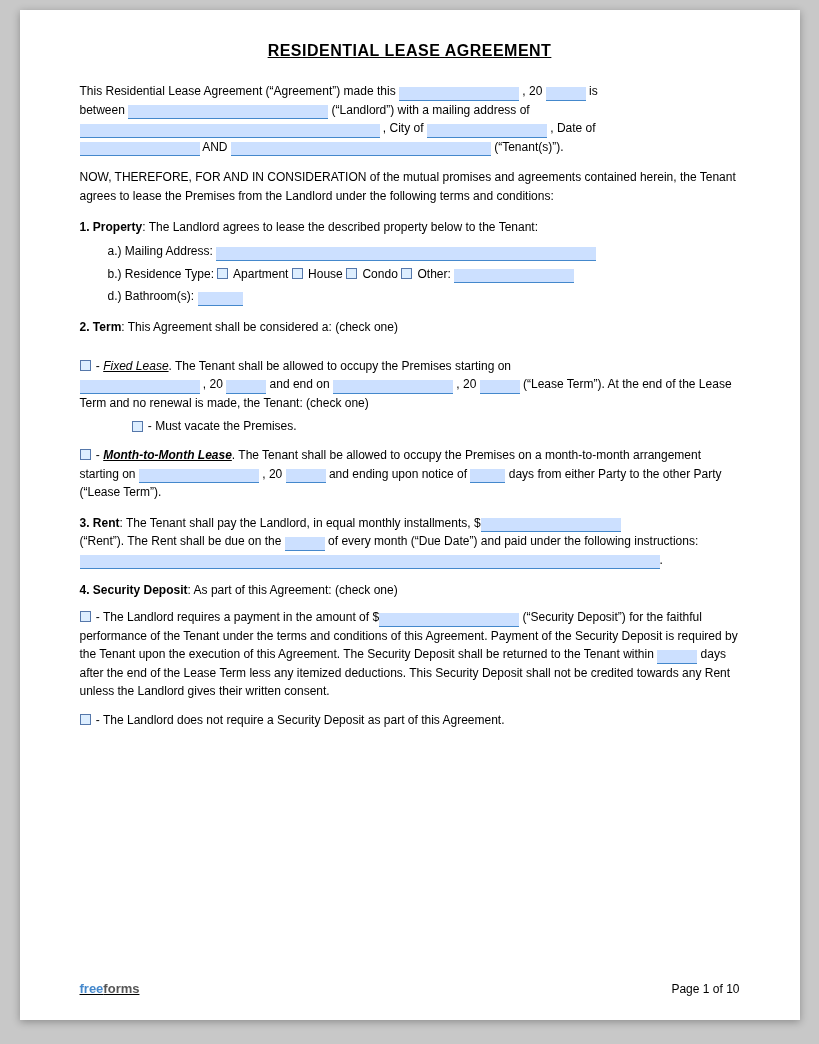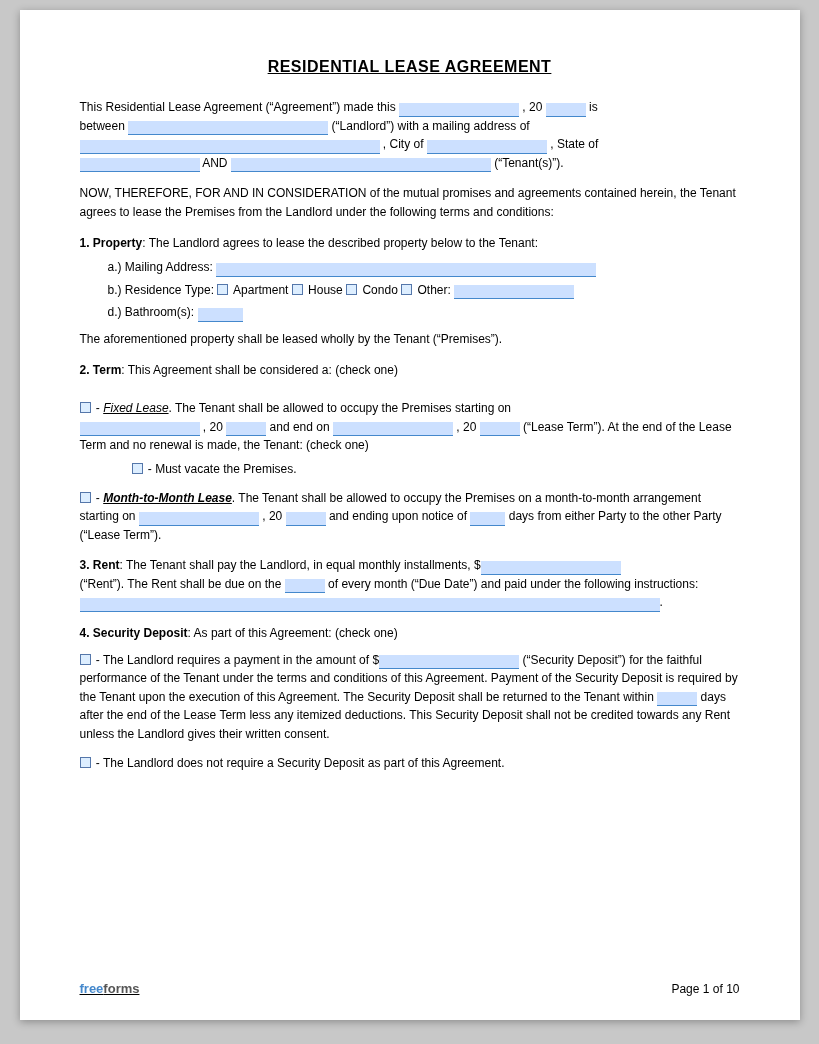--- a/index.html
+++ b/index.html
@@ -9,21 +9,21 @@
       justify-content: center;
       align-items: flex-start;
       min-height: 100vh;
       padding: 10px;
       font-family: Arial, sans-serif;
     }
     .page {
       background: #fff;
       width: 780px;
       min-height: 1010px;
-      padding: 48px 60px 40px 60px;
+      padding: 32px 60px 40px 60px;
       position: relative;
       box-shadow: 0 2px 8px rgba(0,0,0,0.3);
     }
     .title {
       text-align: center;
       font-size: 16px;
       font-weight: bold;
       text-decoration: underline;
       margin-bottom: 22px;
       letter-spacing: 0.5px;
@@ -99,21 +99,21 @@
     <span class="underline-field blue sm"></span>
     <span>is</span>
     <br>
     <span>between</span>
     <span class="underline-field blue lg"></span>
     <span>(“Landlord”) with a mailing address of</span>
     <br>
     <span class="underline-field blue xl"></span>
     <span>, City of</span>
     <span class="underline-field blue md"></span>
-    <span>, State of</span>
+    <span>, Date of</span>
     <br>
     <span class="underline-field blue md"></span>
     <span>AND</span>
     <span class="underline-field blue lg" style="min-width:260px;"></span>
     <span>(“Tenant(s)”).</span>
   </div>
 
 
   <div class="para-block">NOW, THEREFORE, FOR AND IN CONSIDERATION of the mutual promises and agreements contained herein, the Tenant agrees to lease the Premises from the Landlord under the following terms and conditions:</div>
 
@@ -134,21 +134,20 @@
         <span> Condo </span>
         <span class="checkbox"></span>
         <span> Other: </span>
         <span class="underline-field blue sm" style="min-width:120px;"></span>
       </div>
       <div style="margin-bottom:4px;">
         <span>d.)  Bathroom(s):</span>
         <span class="underline-field blue sm" style="min-width:45px;"></span>
       </div>
     </div>
-    <div style="margin-top:8px;">The aforementioned property shall be leased wholly by the Tenant (“Premises”).</div>
   </div>
 
   <div class="section para-block">
     <span class="section-heading">2. Term</span><span>: This Agreement shall be considered a: (check one)</span>
     <div style="margin-top:20px;">
       <span class="checkbox"></span>
       <span>- </span><span style="text-decoration:underline; font-style:italic;">Fixed Lease</span><span>. The Tenant shall be allowed to occupy the Premises starting on</span>
       <br>
       <span class="underline-field blue md"></span>
       <span>, 20</span>

